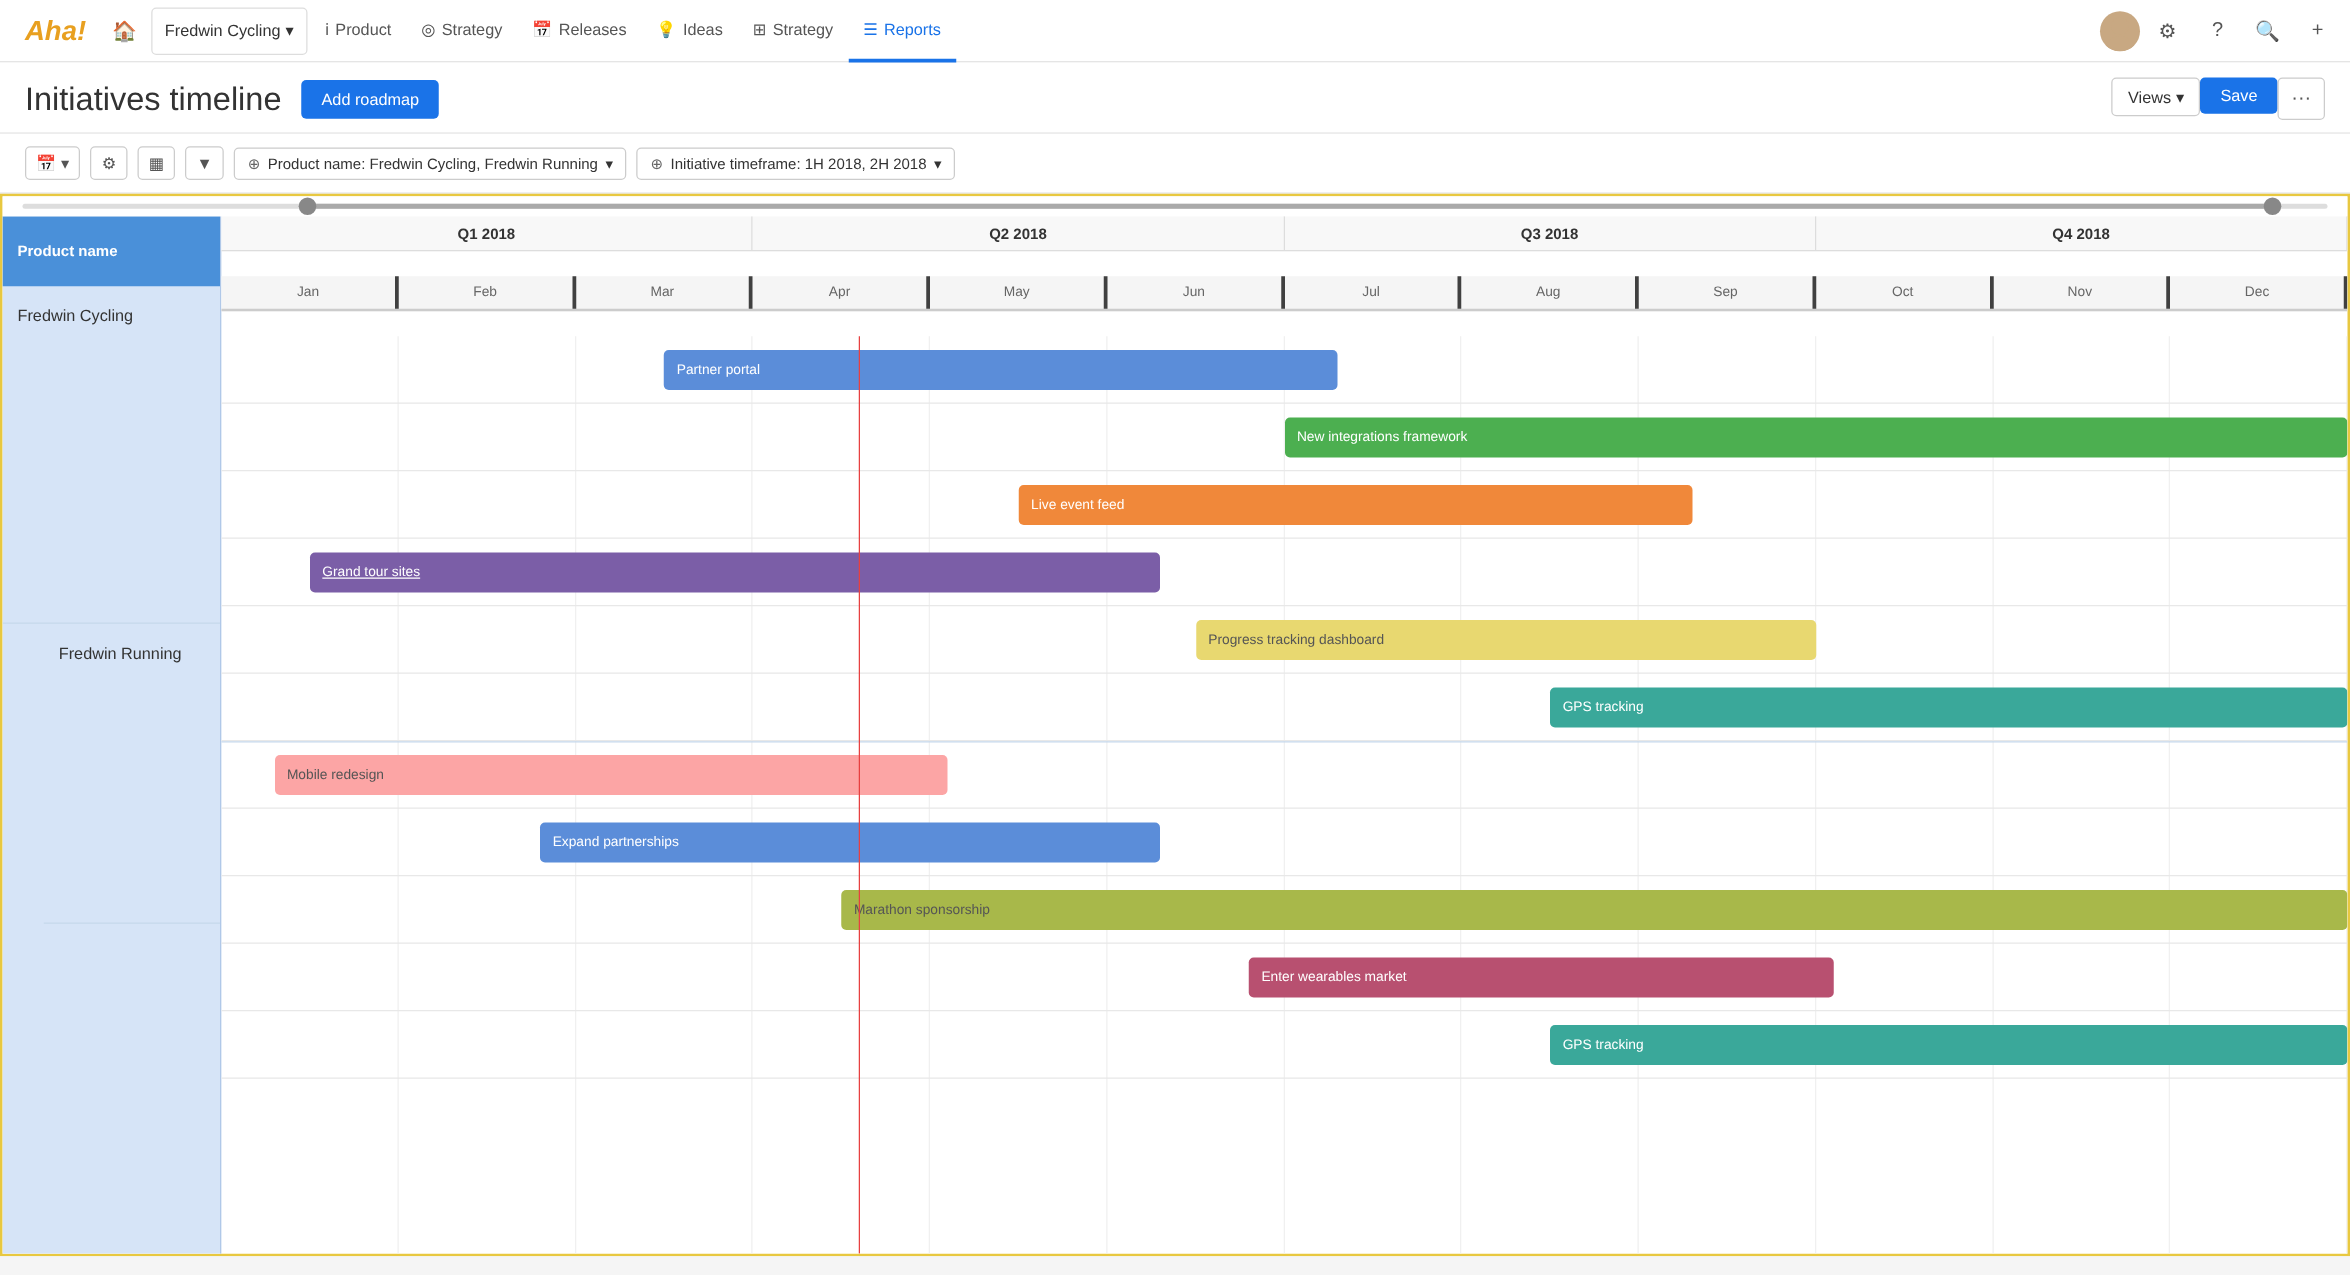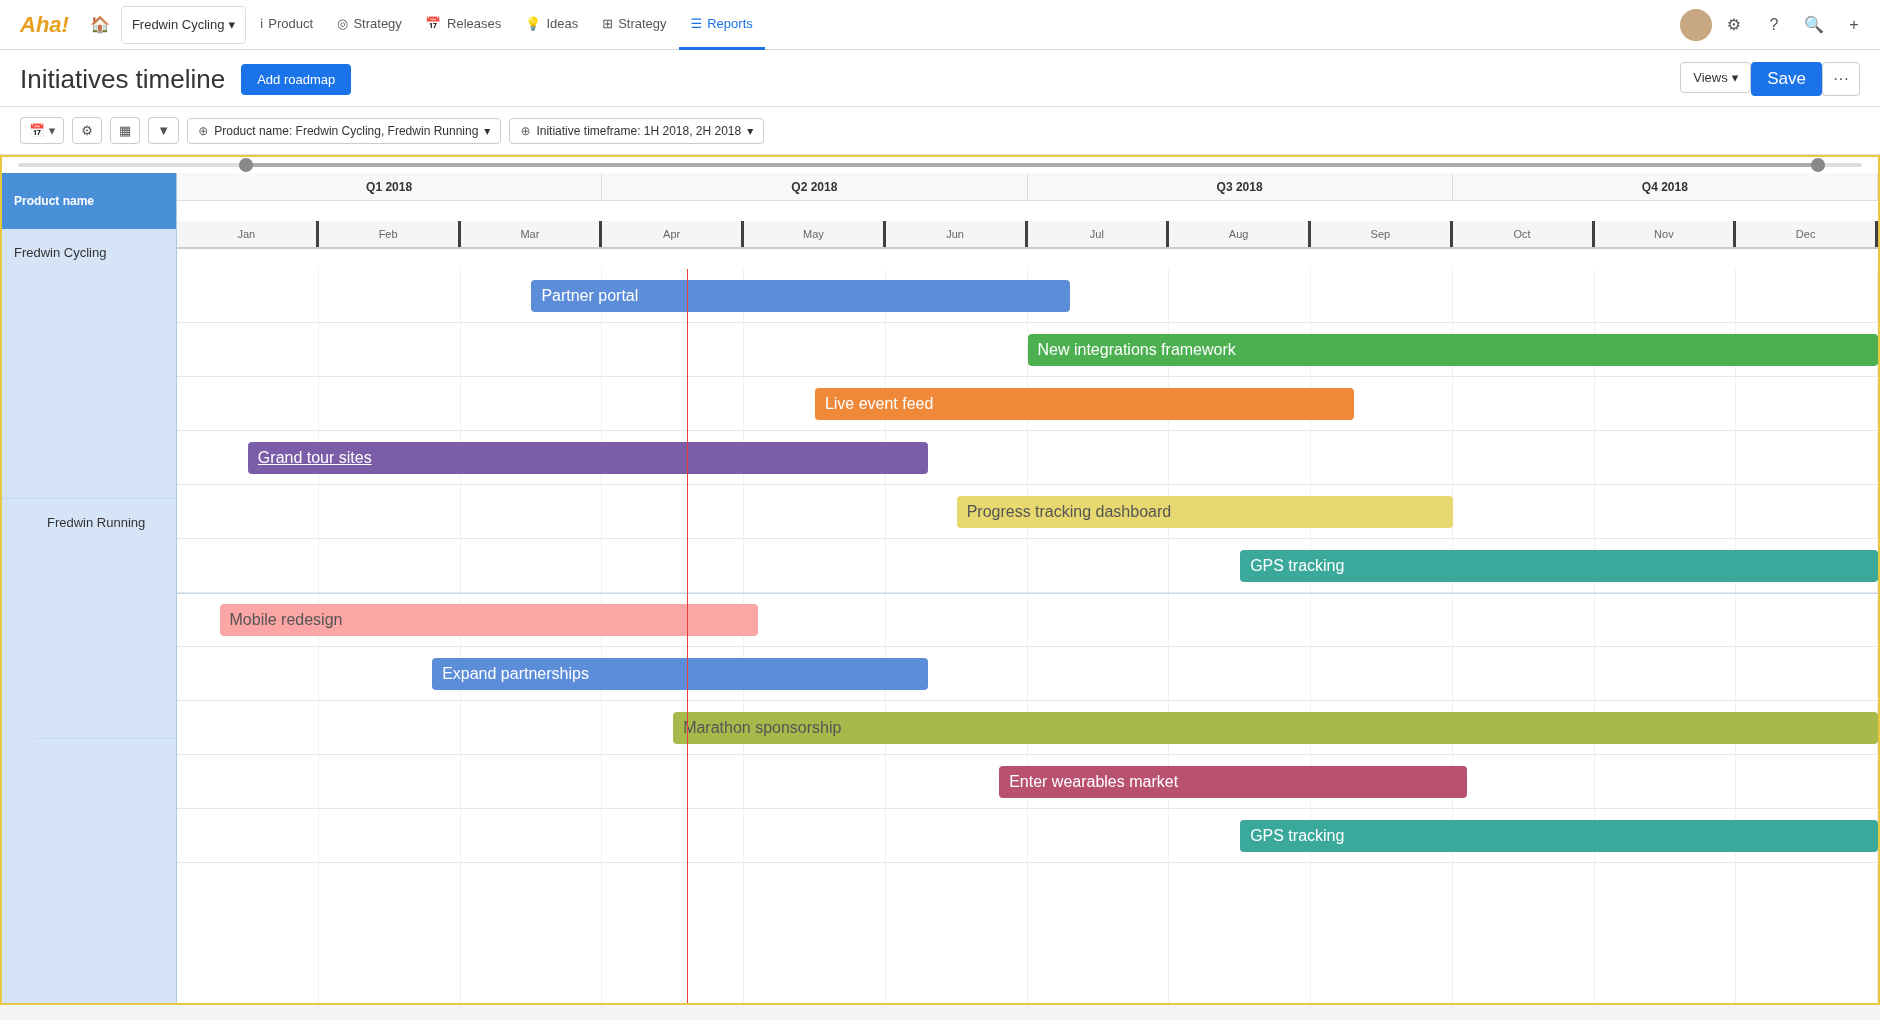--- a/index.html
+++ b/index.html
@@ -36,21 +36,21 @@
       background: #1a73e8; color: #fff; border: none; border-radius: 4px;
       padding: 8px 16px; cursor: pointer; font-size: 13px; font-weight: 500;
     }
     .page-title-right { margin-left: auto; display: flex; align-items: flex-start; gap: 0; }
     .btn-views {
       border: 1px solid #ccc; background: #fff; border-radius: 4px;
       padding: 7px 12px; cursor: pointer; font-size: 13px; color: #333; display: flex; align-items: center; gap: 4px;
     }
     .btn-save {
       background: #1a73e8; color: #fff; border: none; border-radius: 4px;
-      padding: 7px 16px; cursor: pointer; font-size: 17px; font-weight: 500;
+      padding: 7px 16px; cursor: pointer; font-size: 13px; font-weight: 500;
     }
     .btn-more { border: 1px solid #ccc; background: #fff; border-radius: 4px; padding: 7px 10px; cursor: pointer; font-size: 16px; color: #555; }
 
     
     .filter-bar {
       display: flex; align-items: center; gap: 8px; padding: 10px 20px;
       background: #fff; border-bottom: 1px solid #e0e0e0;
     }
     .filter-btn { border: 1px solid #ccc; background: #fff; border-radius: 4px; padding: 5px 8px; cursor: pointer; font-size: 13px; color: #555; display: flex; align-items: center; gap: 4px; }
     .filter-select {
@@ -111,21 +111,21 @@
     
     .current-time-line {
       position: absolute; top: 0; bottom: 0; width: 1px;
       background: #e74040; z-index: 10; pointer-events: none;
     }
 
     
     .gantt-bar {
       position: absolute; height: 32px; border-radius: 4px;
       display: flex; align-items: center; padding: 0 10px;
-      font-size: 16px; color: #fff; font-weight: 500;
+      font-size: 11px; color: #fff; font-weight: 500;
       white-space: nowrap; overflow: hidden; text-overflow: ellipsis;
       z-index: 5; cursor: pointer; top: 50%; transform: translateY(-50%);
     }
 
     
     .bar-blue { background: #5b8dd9; }
     .bar-green { background: #4caf50; }
     .bar-orange { background: #f0883a; }
     .bar-purple { background: #7b5ea7; text-decoration: underline; }
     .bar-yellow { background: #e8d870; color: #555; }

